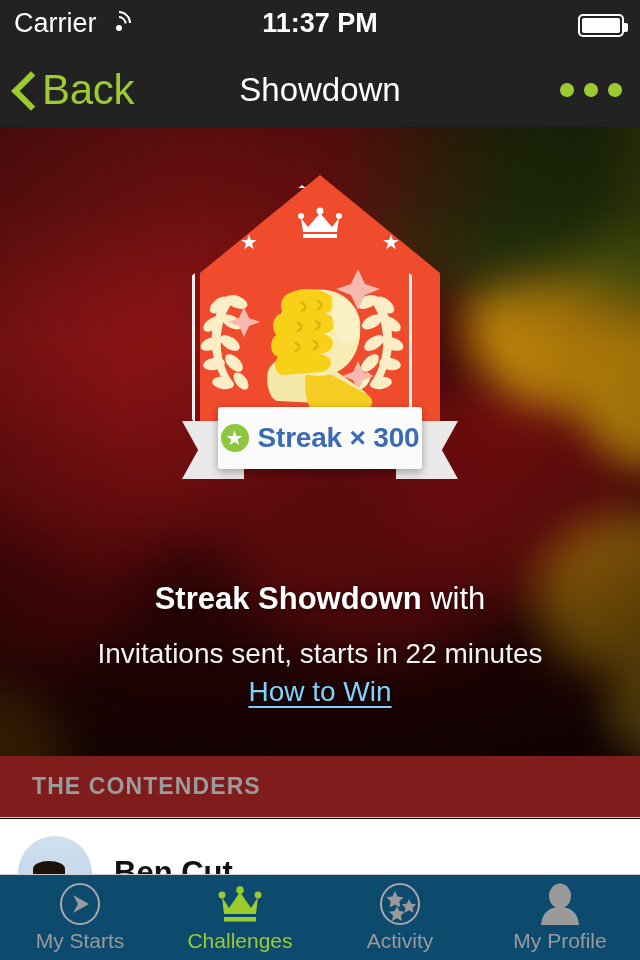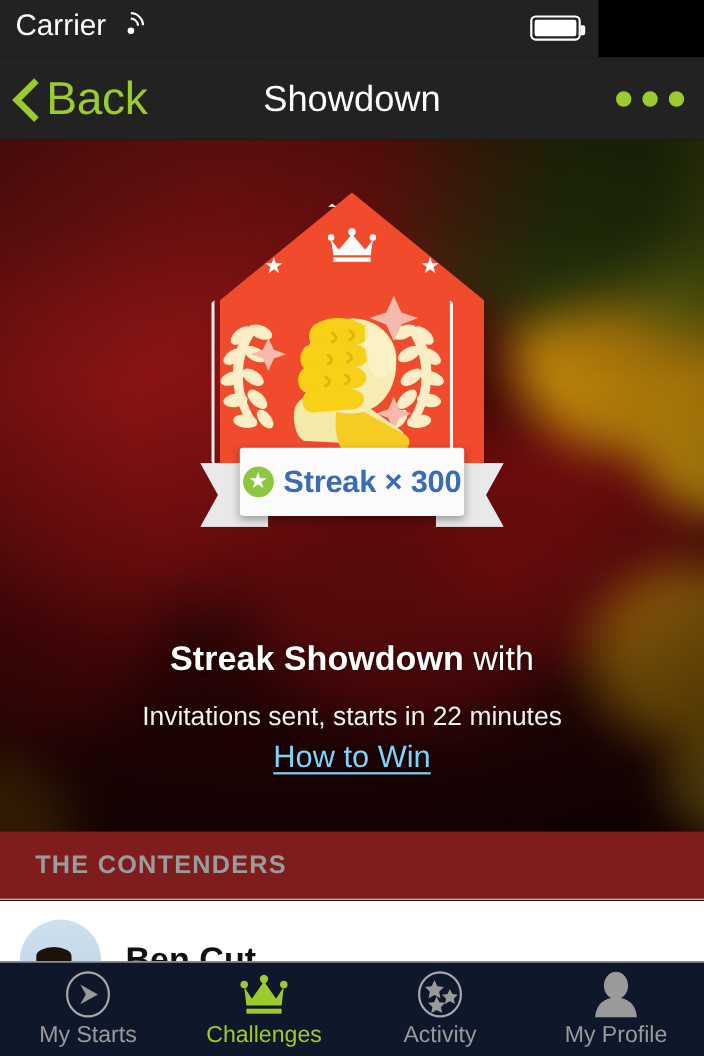--- a/index.html
+++ b/index.html
@@ -6,21 +6,21 @@
   html,body { width:640px; height:960px; overflow:hidden; }
   body {
     font-family:"Liberation Sans", sans-serif;
     background:#000;
     -webkit-font-smoothing:antialiased;
   }
   #app { position:relative; width:640px; height:960px; overflow:hidden; }
 
   
   .statusbar {
-    position:absolute; top:0; left:0; width:544px; height:52px;
+    position:absolute; top:0; left:0; width:640px; height:52px;
     background:#222222; color:#fff; z-index:40;
   }
   .sb-left { position:absolute; left:14px; top:8px; display:flex; align-items:center; gap:9px; }
   .sb-carrier { font-size:27px; letter-spacing:0px; color:#fff; }
   .sb-wifi { width:26px; height:20px; position:relative; }
   .sb-wifi i {
     position:absolute; left:50%; bottom:2px; transform:translateX(-50%);
     border:2.6px solid #fff; border-radius:50%; border-bottom-color:transparent;
     border-left-color:transparent; border-right-color:transparent;
   }
@@ -156,21 +156,21 @@
   
   .hero-copy {
     position:absolute; left:0; top:535px; width:640px; text-align:center; z-index:6;
     text-shadow:0 1px 4px rgba(0,0,0,0.5);
     margin-top:43px;
   }
   .chal-title {
     font-size:31px; color:#fff; line-height:41px; font-weight:normal; padding:0 24px;
   }
   .chal-title b { font-weight:bold; }
-  .chal-sub { font-size:24px; color:#f2f2f2; margin-top:19px; }
+  .chal-sub { font-size:28px; color:#f2f2f2; margin-top:19px; }
   .chal-link {
     display:inline-block; margin-top:6px; font-size:28px; color:#7dd3fc;
     text-decoration:underline; text-underline-offset:5px; cursor:pointer;
   }
 
   
   .section-hdr {
     position:absolute; left:0; top:756px; width:640px; height:62px;
     background:#7f1d1d; border-bottom:1px solid #d2d2d2; z-index:10;
     display:flex; align-items:center; padding-left:32px;
@@ -195,21 +195,21 @@
     position:absolute; left:20%; top:34%; width:44%; height:22%;
     background:#1d1208; border-radius:50% 50% 18% 18%;
   }
   .contender-name {
     margin-left:22px; font-size:31px; font-weight:bold; color:#111;
   }
 
   
   .tabbar {
     position:absolute; left:0; bottom:0; width:640px; height:86px;
-    background:#0f172a; border-top:1px solid #cdcdcd;
+    background:#0c4a6e; border-top:1px solid #cdcdcd;
     display:flex; z-index:50;
   }
   .tab {
     flex:1; display:flex; flex-direction:column; align-items:center; justify-content:center;
     gap:3px; cursor:pointer;
   }
   .tab-icon { height:44px; display:flex; align-items:center; justify-content:center; }
   .tab-label { font-size:21px; color:#9a9a9a; }
   .tab.active .tab-label { color:#9bcb2e; }
 </style>
@@ -220,20 +220,21 @@
 
   <div class="statusbar">
     <div class="sb-left">
       <div class="sb-carrier">Carrier</div>
       <div class="sb-wifi">
           <i></i>
           <i></i>
           <i></i>
         </div>
     </div>
+    <div class="sb-time">11:37 PM</div>
     <div class="sb-batt">
       <div class="sb-batt-fill"></div>
     </div>
   </div>
 
   <div class="navbar">
     <div class="nav-back">
       <span class="nav-chev"></span>
       <span class="nav-back-label">Back</span>
     </div>

